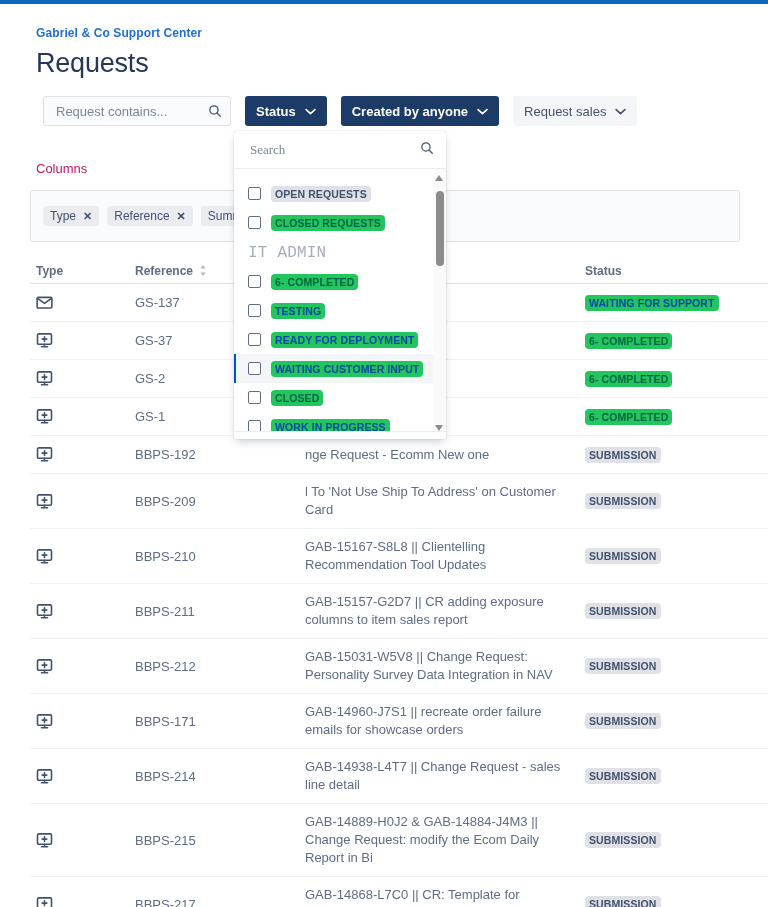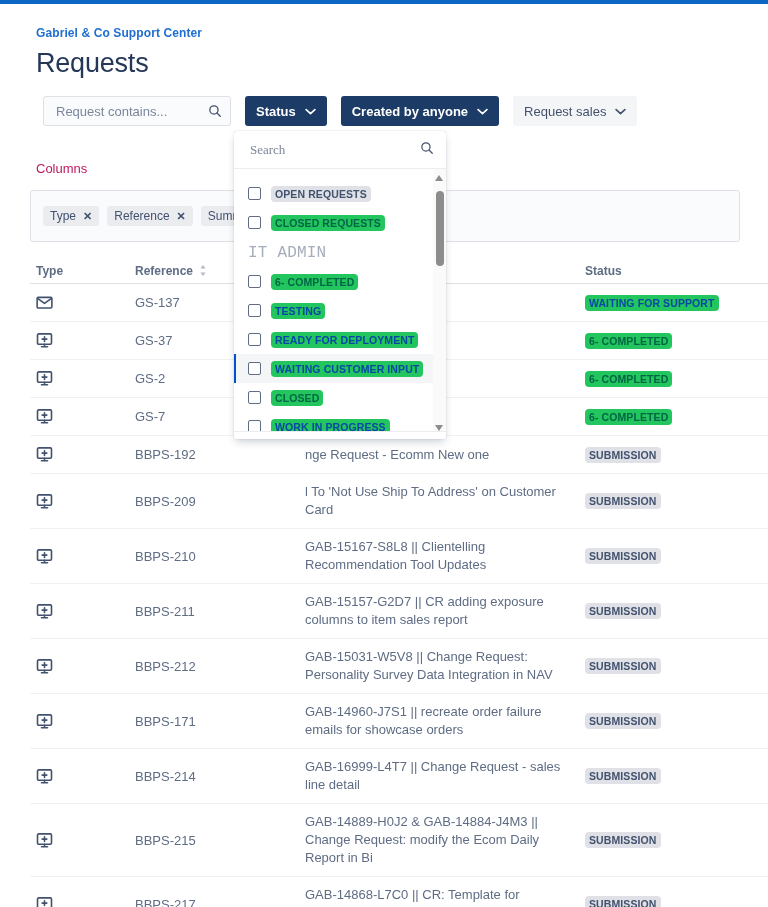--- a/index.html
+++ b/index.html
@@ -319,21 +319,21 @@
           <div class="trow">
             <div class="col-type">
               <span class="icon-wrap">
                 <svg width="17" height="17" viewBox="0 0 18 18">
                   <rect x="1.6" y="2" width="14.8" height="11" rx="1.3" fill="none" stroke="#42526E" stroke-width="1.7"></rect>
                   <path d="M9 5 L9 10 M6.5 7.5 L11.5 7.5" stroke="#42526E" stroke-width="1.7" stroke-linecap="round"></path>
                   <path d="M9 13 L9 15 M5.8 15.6 L12.2 15.6" stroke="#42526E" stroke-width="1.7" stroke-linecap="round"></path>
                 </svg>
               </span>
             </div>
-            <div class="col-ref">GS-7</div>
+            <div class="col-ref">GS-1</div>
             <div class="col-sum cell-sum">product .</div>
             <div class="col-stat"><span class="badge b-green">6- COMPLETED</span></div>
           </div>
           <div class="trow">
             <div class="col-type">
               <span class="icon-wrap">
                 <svg width="17" height="17" viewBox="0 0 18 18">
                   <rect x="1.6" y="2" width="14.8" height="11" rx="1.3" fill="none" stroke="#42526E" stroke-width="1.7"></rect>
                   <path d="M9 5 L9 10 M6.5 7.5 L11.5 7.5" stroke="#42526E" stroke-width="1.7" stroke-linecap="round"></path>
                   <path d="M9 13 L9 15 M5.8 15.6 L12.2 15.6" stroke="#42526E" stroke-width="1.7" stroke-linecap="round"></path>
@@ -418,21 +418,21 @@
             <div class="col-type">
               <span class="icon-wrap">
                 <svg width="17" height="17" viewBox="0 0 18 18">
                   <rect x="1.6" y="2" width="14.8" height="11" rx="1.3" fill="none" stroke="#42526E" stroke-width="1.7"></rect>
                   <path d="M9 5 L9 10 M6.5 7.5 L11.5 7.5" stroke="#42526E" stroke-width="1.7" stroke-linecap="round"></path>
                   <path d="M9 13 L9 15 M5.8 15.6 L12.2 15.6" stroke="#42526E" stroke-width="1.7" stroke-linecap="round"></path>
                 </svg>
               </span>
             </div>
             <div class="col-ref">BBPS-214</div>
-            <div class="col-sum cell-sum">GAB-16999-L4T7 || Change Request - sales line detail</div>
+            <div class="col-sum cell-sum">GAB-14938-L4T7 || Change Request - sales line detail</div>
             <div class="col-stat"><span class="badge b-gray">SUBMISSION</span></div>
           </div>
           <div class="trow">
             <div class="col-type">
               <span class="icon-wrap">
                 <svg width="17" height="17" viewBox="0 0 18 18">
                   <rect x="1.6" y="2" width="14.8" height="11" rx="1.3" fill="none" stroke="#42526E" stroke-width="1.7"></rect>
                   <path d="M9 5 L9 10 M6.5 7.5 L11.5 7.5" stroke="#42526E" stroke-width="1.7" stroke-linecap="round"></path>
                   <path d="M9 13 L9 15 M5.8 15.6 L12.2 15.6" stroke="#42526E" stroke-width="1.7" stroke-linecap="round"></path>
                 </svg>

